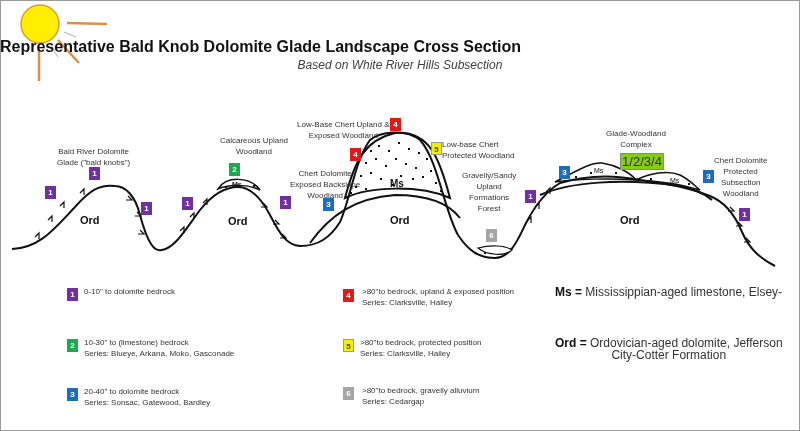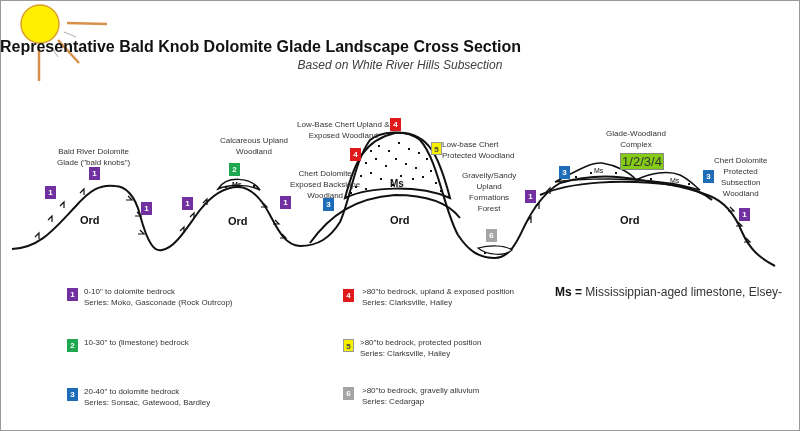--- a/index.html
+++ b/index.html
@@ -175,25 +175,25 @@
 <div class="badge b5" style="left:431px;top:142px">5</div>
 <div class="badge b6" style="left:486px;top:229px">6</div>
 <div class="badge b1" style="left:525px;top:190px">1</div>
 <div class="badge b3" style="left:559px;top:166px">3</div>
 <div class="badge b3" style="left:703px;top:170px">3</div>
 <div class="badge b1" style="left:739px;top:208px">1</div>
 
 <div class="badge b1" style="left:67px;top:288px">1</div>
 <div class="leg-text" style="left:84px;top:286px">
   <div>0-10" to dolomite bedrock</div>
-  <div>Series: Moko, Gasconade (Rock Outrcop)</div>
 </div>
 <div class="badge b2" style="left:67px;top:339px">2</div>
 <div class="leg-text" style="left:84px;top:337px">
   <div>10-30" to (limestone) bedrock</div>
+  <div>Series: Blueye, Arkana, Moko, Gasconade</div>
 </div>
 <div class="badge b3" style="left:67px;top:388px">3</div>
 <div class="leg-text" style="left:84px;top:386px">
   <div>20-40" to dolomite bedrock</div>
   <div>Series: Sonsac, Gatewood, Bardley</div>
 </div>
 <div class="badge b4" style="left:343px;top:289px">4</div>
 <div class="leg-text" style="left:362px;top:286px">
   <div>&gt;80"to bedrock, upland &amp; exposed position</div>
   <div>Series: Clarksville, Hailey</div>
@@ -206,13 +206,15 @@
 <div class="badge b6" style="left:343px;top:387px">6</div>
 <div class="leg-text" style="left:362px;top:385px">
   <div>&gt;80"to bedrock, gravelly alluvium</div>
   <div>Series: Cedargap</div>
 </div>
 
 <div class="abbr" style="left:555px;top:286px">
   <div><b>Ms</b><b> = </b><span>Mississippian-aged limestone, Elsey-</span></div>
 </div>
 <div class="abbr" style="left:555px;top:337px">
+  <div><b>Ord</b><b> = </b><span>Ordovician-aged dolomite,  Jefferson</span></div>
+  <div>City-Cotter Formation</div>
 </div>
 
 </body></html>

